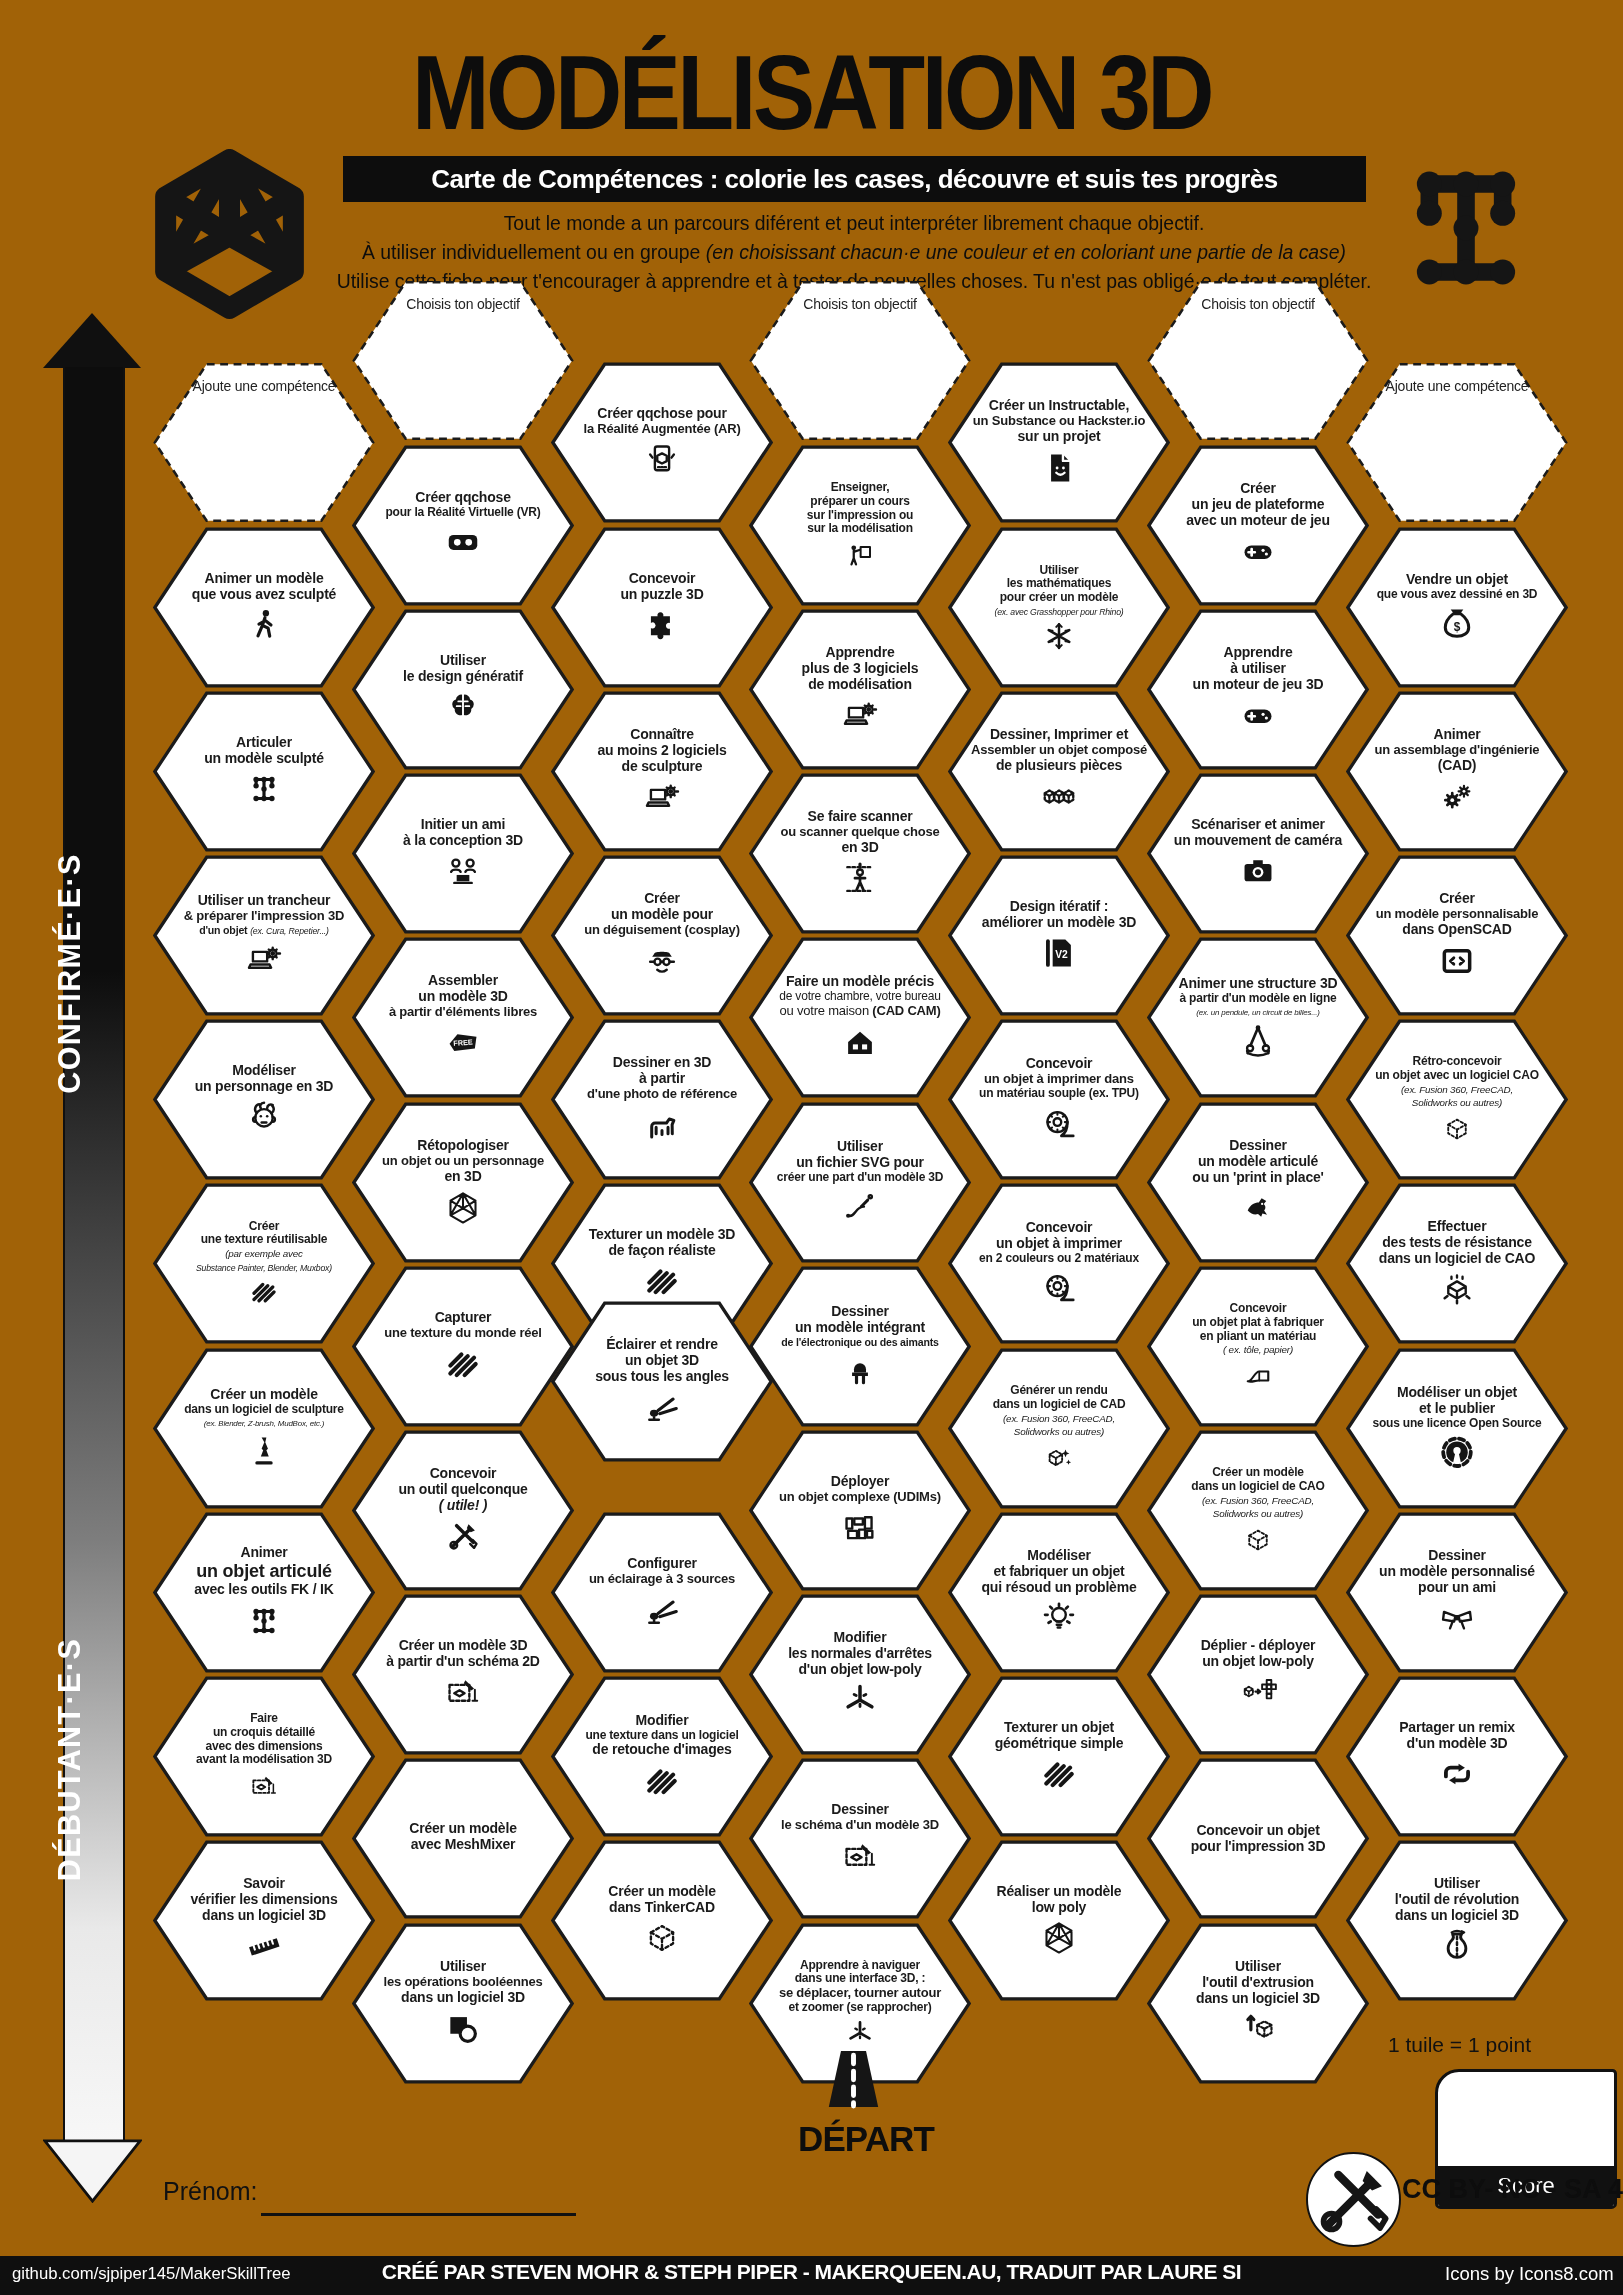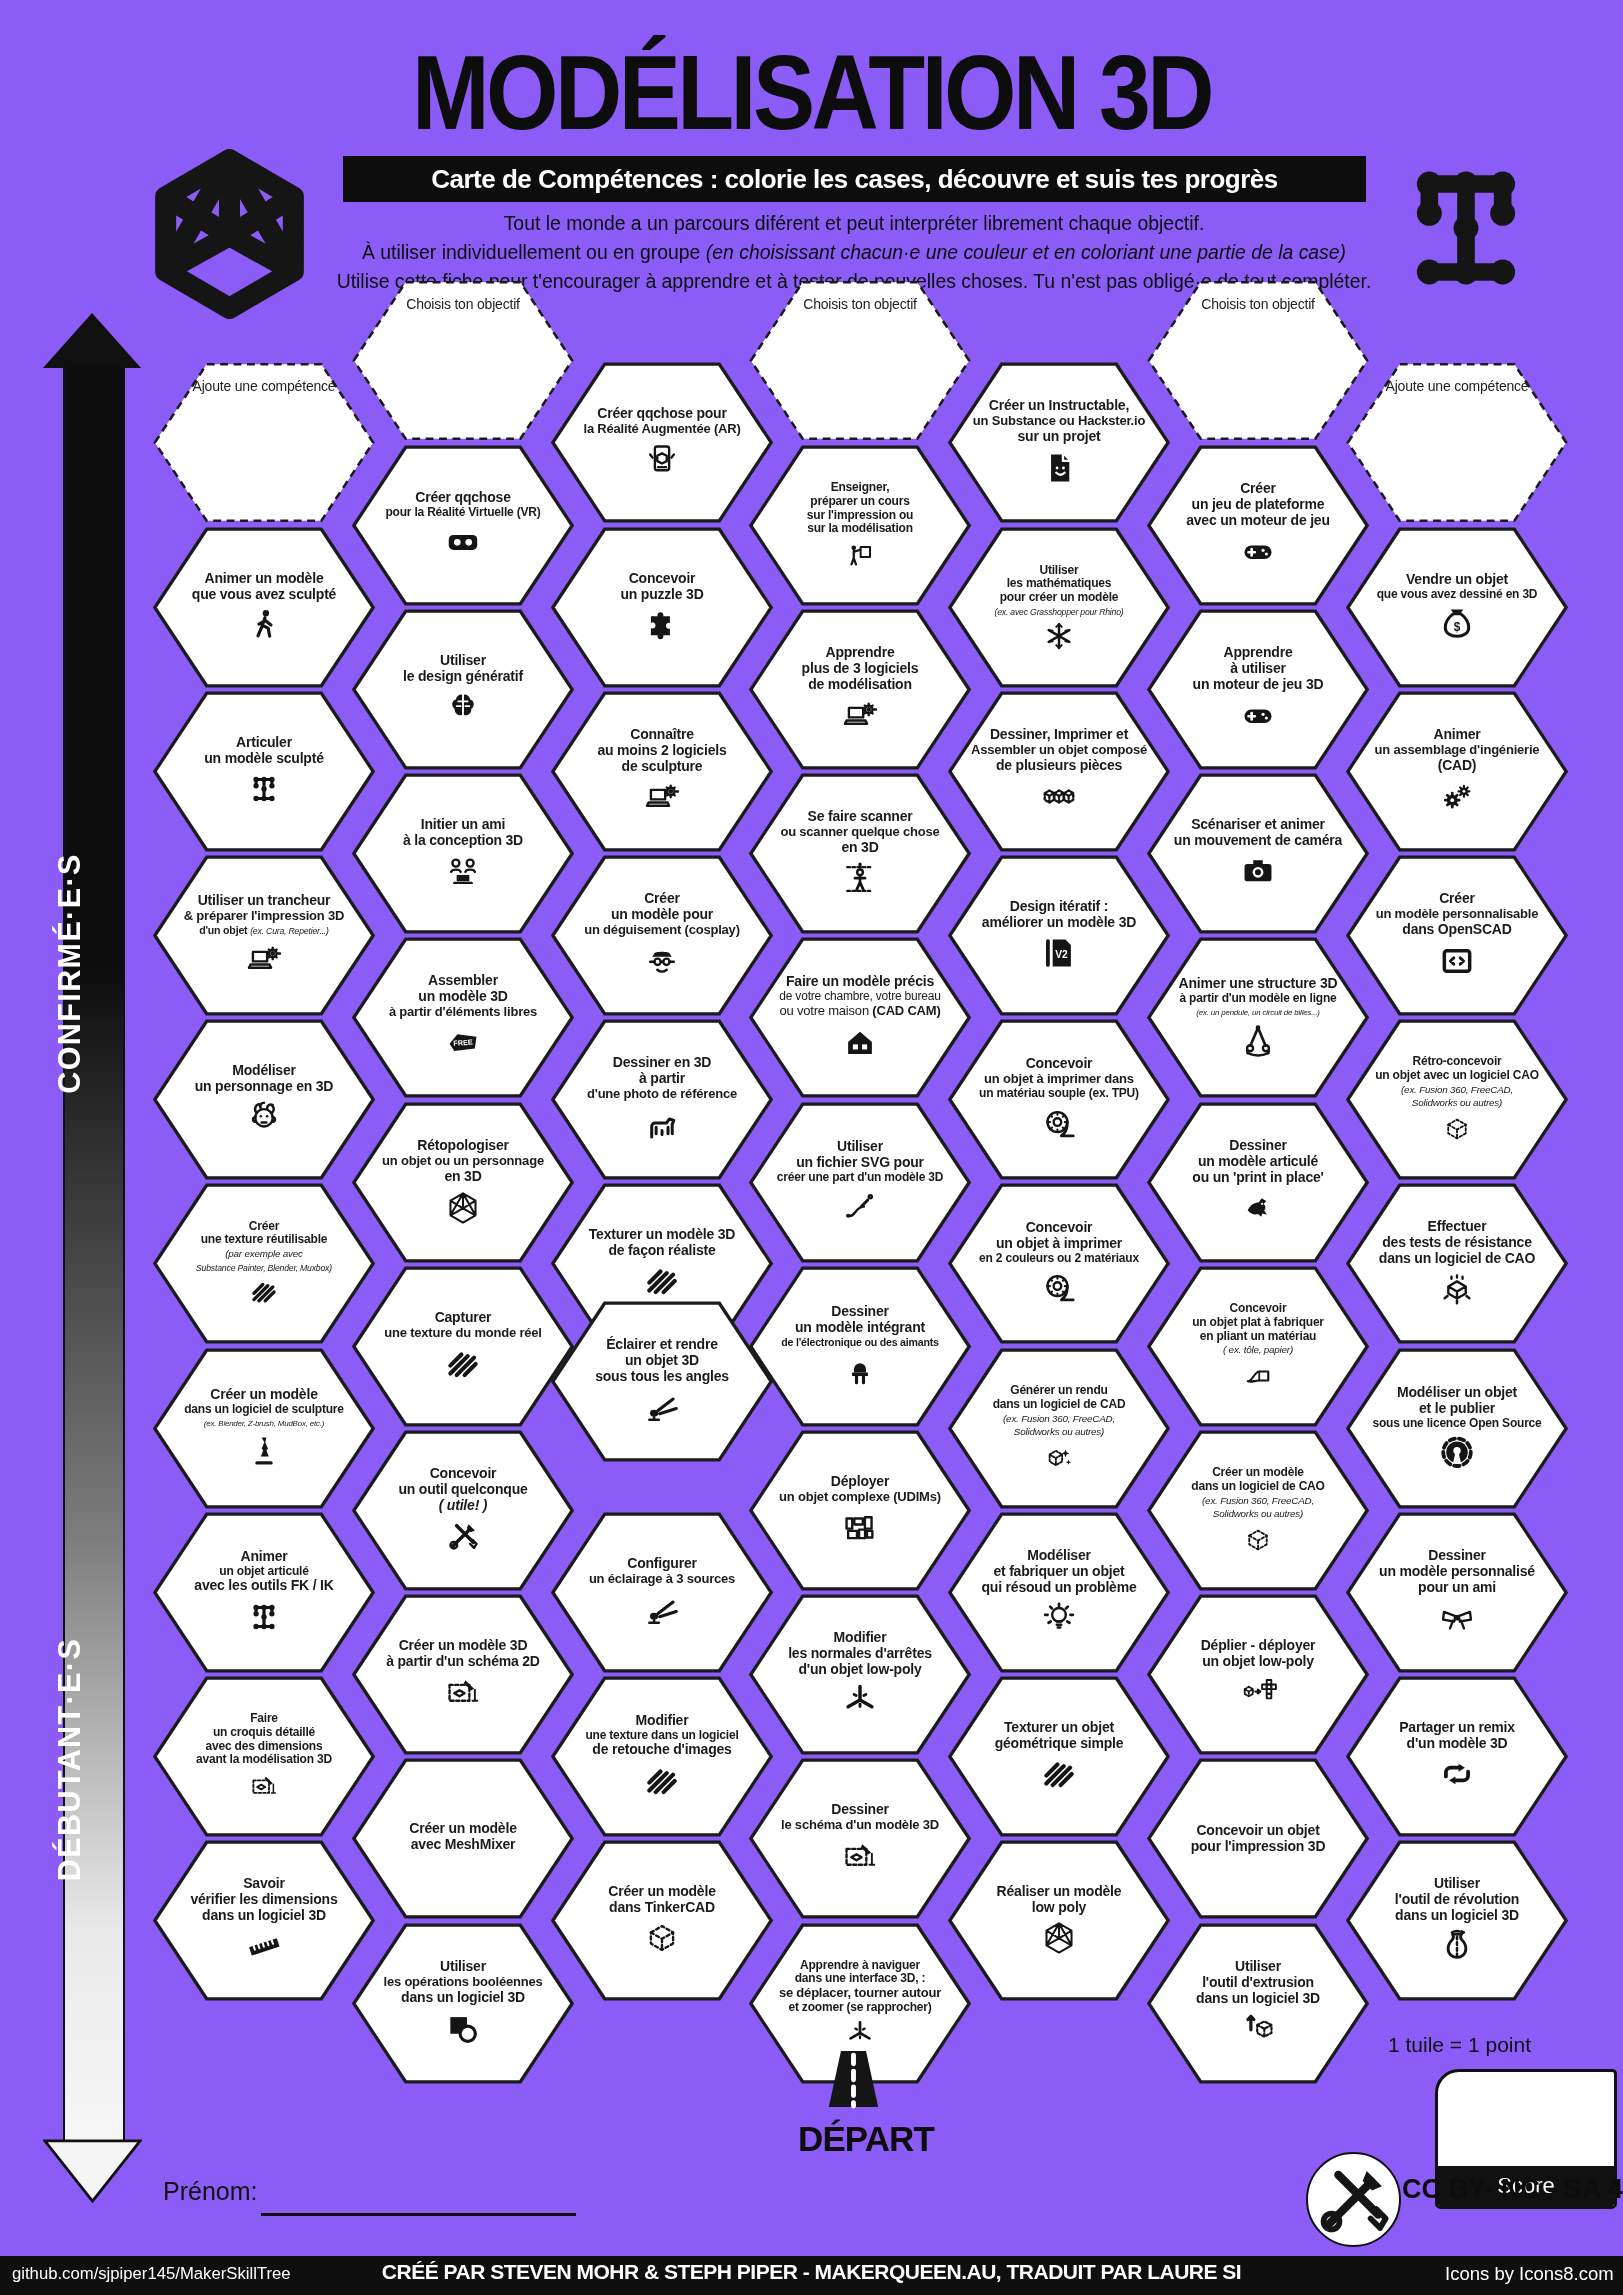--- a/index.html
+++ b/index.html
@@ -1,16 +1,16 @@
 <!DOCTYPE html>
 <html style="font-size:7.4px"><head>
 <meta charset="utf-8">
 <style>
   html,body{margin:0;padding:0;background:#888;}
-  #page{position:relative;width:1623px;height:2295px;background:#8b5cf6;overflow:hidden;
+  #page{position:relative;width:1623px;height:2295px;background:#a16207;overflow:hidden;
         font-family:"Liberation Sans",sans-serif;color:#151515;}
   
   #title{position:absolute;left:0;top:32px;width:100%;text-align:center;
          font-size:98px;font-weight:bold;letter-spacing:-3.7px;color:#0d0d0d;
          transform:scale(.95,1.08);transform-origin:center top;white-space:nowrap;}
   #subtitleBar{position:absolute;left:343px;top:156px;width:1023px;height:46px;background:#0d0d0d;
          display:flex;align-items:center;justify-content:center;}
   #subtitleBar span{color:#fff;font-size:26px;font-weight:bold;letter-spacing:-0.5px;white-space:nowrap;}
   #intro{position:absolute;left:257px;top:209px;width:1194px;text-align:center;
          font-size:19.4px;line-height:1.5;color:#0d0d0d;}
@@ -242,21 +242,21 @@
             </svg>
           </div>
         </div>
       </div>
       <div class="tile" style="left: 153px; top: 1511px;">
         <svg class="hex" viewBox="0 0 480 352" preserveAspectRatio="none">
           <polygon points="4,176 116,7 364,7 476,176 364,345 116,345" fill="#ffffff" stroke="#1b1b1b" stroke-width="7"></polygon>
         </svg>
         <div class="tbody">
           <div class="tl" style="font-size:14px"><span class="sg-b">Animer</span></div>
-          <div class="tl" style="font-size:12px"><span class="sg-b">un objet articulé</span></div>
+          <div class="tl" style="font-size:18px"><span class="sg-b">un objet articulé</span></div>
           <div class="tl" style="font-size:14px"><span class="sg-b">avec les outils FK / IK</span></div>
           <div class="ticon">
             <svg viewBox="0 0 24 24" width="38" height="38">
               <g stroke="#151515" stroke-width="1.5" fill="none" stroke-linecap="round" stroke-linejoin="round">
                 <path d="M7 6h10M12 6v12M7 18h10M7 6v4M17 6v4" stroke-width="2"></path>
                 <circle cx="7" cy="6" r="1.7" fill="#151515" stroke="none"></circle>
                 <circle cx="12" cy="6" r="1.7" fill="#151515" stroke="none"></circle>
                 <circle cx="17" cy="6" r="1.7" fill="#151515" stroke="none"></circle>
                 <circle cx="7" cy="10" r="1.7" fill="#151515" stroke="none"></circle>
                 <circle cx="17" cy="10" r="1.7" fill="#151515" stroke="none"></circle>

